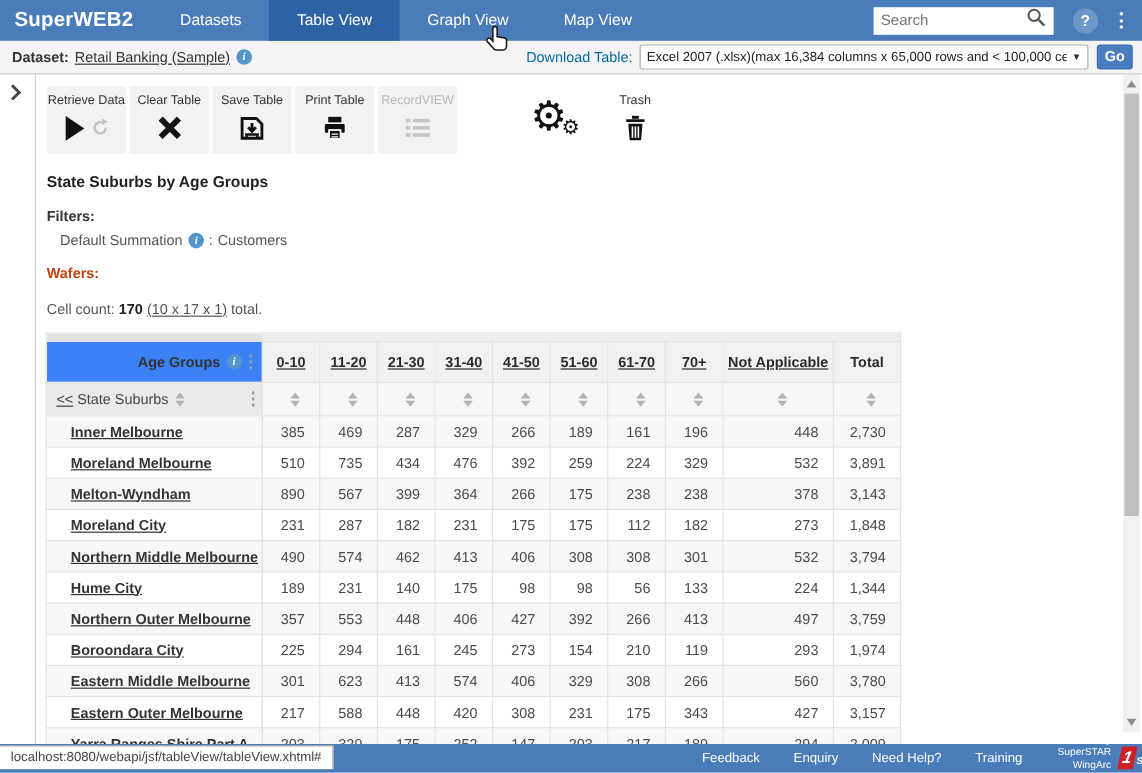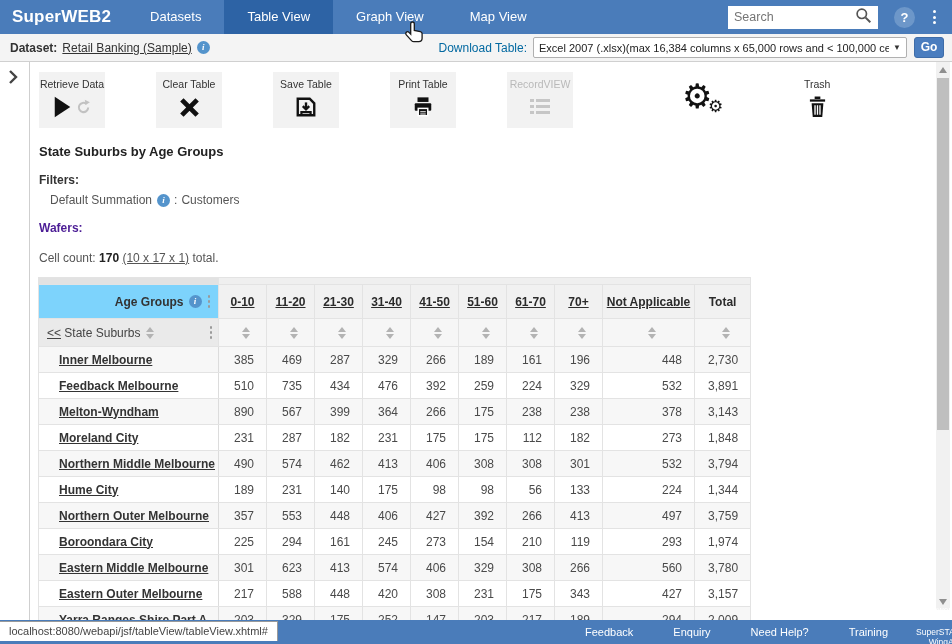--- a/index.html
+++ b/index.html
@@ -30,47 +30,47 @@
   .dl-caret { font-size:8px; color:#333; margin-left:4px; }
   .go-btn { width:30px; height:21px; margin-left:7px; background:#4a7dbf; border:1px solid #3e6ca8; border-radius:3px; color:#fff; font-size:12px; font-weight:bold; text-align:center; line-height:19px; cursor:pointer; }
 
   
   .main { position:absolute; top:62px; left:0; width:952px; height:558px; background:#fff; }
   .sidebar { position:absolute; top:0; left:0; width:30px; height:558px; border-right:1px solid #cfcfcf; background:#fff; }
   .sidebar-toggle { margin:8px 0 0 8px; cursor:pointer; }
   .content { position:absolute; top:0; left:31px; width:905px; height:558px; padding:10px 0 0 8px; overflow:hidden; }
 
   
-  .toolbar { display:flex; align-items:flex-start;gap:48px; }
+  .toolbar { display:flex; align-items:flex-start; }
   .tb-btn { width:66px; height:56px; background:#f2f2f2; margin-right:3px; text-align:center; cursor:pointer; }
   .tb-btn .lbl { font-size:10.5px; color:#333; padding-top:6px; white-space:nowrap; }
   .tb-btn .ico { margin-top:4px; height:30px; display:flex; align-items:center; justify-content:center; }
   .tb-btn.disabled .lbl { color:#b9b9b9; }
   .tb-gears { margin-left:58px; margin-top:10px; cursor:pointer; position:relative; width:46px; height:42px; }
   .gear-big { font-size:34px; color:#111; position:absolute; left:0; top:-6px; }
   .gear-small { font-size:17px; color:#111; position:absolute; left:26px; top:14px; }
   .tb-trash { margin-left:28px; text-align:center; cursor:pointer; }
   .tb-trash .lbl { font-size:10.5px; color:#333; padding-top:6px; }
   .tb-trash .ico { margin-top:5px; }
 
   
   .page-title { font-size:13px; font-weight:bold; color:#222; margin:16px 0 14px 0; }
   .filters-label { font-size:12px; font-weight:bold; color:#333; margin-bottom:6px; }
   .filter-row { font-size:12px; color:#555; margin-left:11px; margin-bottom:14px; display:flex; align-items:center; }
-  .wafers-label { font-size:12px; font-weight:bold; color:#4c1d95; margin-bottom:16px; }
+  .wafers-label { font-size:12px; font-weight:bold; color:#c2410c; margin-bottom:16px; }
   .cellcount { font-size:12px; color:#555; margin-bottom:12px; }
   .cellcount b { color:#222; }
   .cc-link { text-decoration:underline; cursor:pointer; color:#555; }
 
   
   table.grid { border-collapse:collapse; table-layout:fixed; width:712px; margin-left:-1px; border:1px solid #cccccc; }
   .grid td, .grid th { font-size:12px; border:1px solid #e3e3e3; overflow:hidden; white-space:nowrap; }
   .strip-left { background:#e2e2e2; height:7px; }
   .strip-right { background:#efefef; height:7px; }
-  .dimcell { background:#7dd3fc; height:34px; text-align:right; padding-right:2px; }
+  .dimcell { background:#3b82f6; height:34px; text-align:right; padding-right:2px; }
   .dimcell .inner { display:flex; align-items:center; justify-content:flex-end; }
   .dimcell .dimname { font-weight:bold; color:#333; font-size:12px; }
   .colhead { background:#f1f1f1; height:34px; text-align:center; font-weight:bold; color:#2b2b2b; }
   .colhead span { text-decoration:underline; cursor:pointer; }
   .colhead.total span { text-decoration:none; cursor:default; }
   .rowdimcell { background:#eaeaea; height:28px; padding-left:8px; }
   .rowdimcell .inner { display:flex; align-items:center; }
   .rowdim-name { color:#444; font-size:12px; }
   .rowdim-name u { cursor:pointer; }
   .sortcell { background:#f6f6f6; height:28px; text-align:center; cursor:pointer; }
@@ -84,21 +84,21 @@
   td.num { text-align:right; padding-right:12px; color:#4a4a4a; }
 
   
   .vscroll { position:absolute; top:0; right:2px; width:14px; height:548px; background:#f1f1f1; }
   .vscroll .arrow-up { position:absolute; top:5px; left:3px; width:0; height:0; border-left:4px solid transparent; border-right:4px solid transparent; border-bottom:6px solid #8f8f8f; cursor:pointer; }
   .vscroll .arrow-down { position:absolute; bottom:5px; left:3px; width:0; height:0; border-left:4px solid transparent; border-right:4px solid transparent; border-top:6px solid #8f8f8f; cursor:pointer; }
   .vscroll .thumb { position:absolute; top:16px; left:1px; width:12px; height:352px; background:#bfbfbf; cursor:pointer; }
 
   
   .bottombar { position:absolute; bottom:0; left:0; width:952px; height:24px; background:#4a7cba; display:flex; align-items:center; z-index:30; }
-  .foot-links { margin-left:585px; display:flex; gap:12px; }
+  .foot-links { margin-left:585px; display:flex; gap:0; }
   .foot-link { color:#fff; font-size:11px; margin-right:28px; cursor:pointer; white-space:nowrap; }
   .powered { margin-left:auto; color:#fff; font-size:8.5px; line-height:1.25; text-align:right; margin-right:7px; }
   .brand-logo { width:30px; height:20px; position:relative; margin-right:4px; }
   .brand-1 { position:absolute; left:0; top:0; width:13px; height:19px; background:#cc2127; transform:skewX(-12deg); color:#fff; font-weight:bold; font-style:italic; font-size:14px; text-align:center; line-height:19px; }
   .brand-st { position:absolute; left:14px; top:8px; color:#fff; font-style:italic; font-size:8px; font-weight:bold; }
 
   .statusbar { position:absolute; left:0; bottom:3px; height:20px; background:#fff; border:1px solid #9a9a9a; border-left:none; border-bottom:none; font-size:11px; color:#444; line-height:19px; padding:0 9px; z-index:40; white-space:nowrap; }
 
   .cursor-hand { position:absolute; left:403px; top:21px; z-index:60; pointer-events:none; }
 </style>
@@ -354,21 +354,21 @@
             <td class="num">287</td>
             <td class="num">329</td>
             <td class="num">266</td>
             <td class="num">189</td>
             <td class="num">161</td>
             <td class="num">196</td>
             <td class="num">448</td>
             <td class="num">2,730</td>
           </tr>
           <tr class="even">
-            <td class="rowhead"><span class="rowlink">Feedback Melbourne</span></td>
+            <td class="rowhead"><span class="rowlink">Moreland Melbourne</span></td>
             <td class="num">510</td>
             <td class="num">735</td>
             <td class="num">434</td>
             <td class="num">476</td>
             <td class="num">392</td>
             <td class="num">259</td>
             <td class="num">224</td>
             <td class="num">329</td>
             <td class="num">532</td>
             <td class="num">3,891</td>

